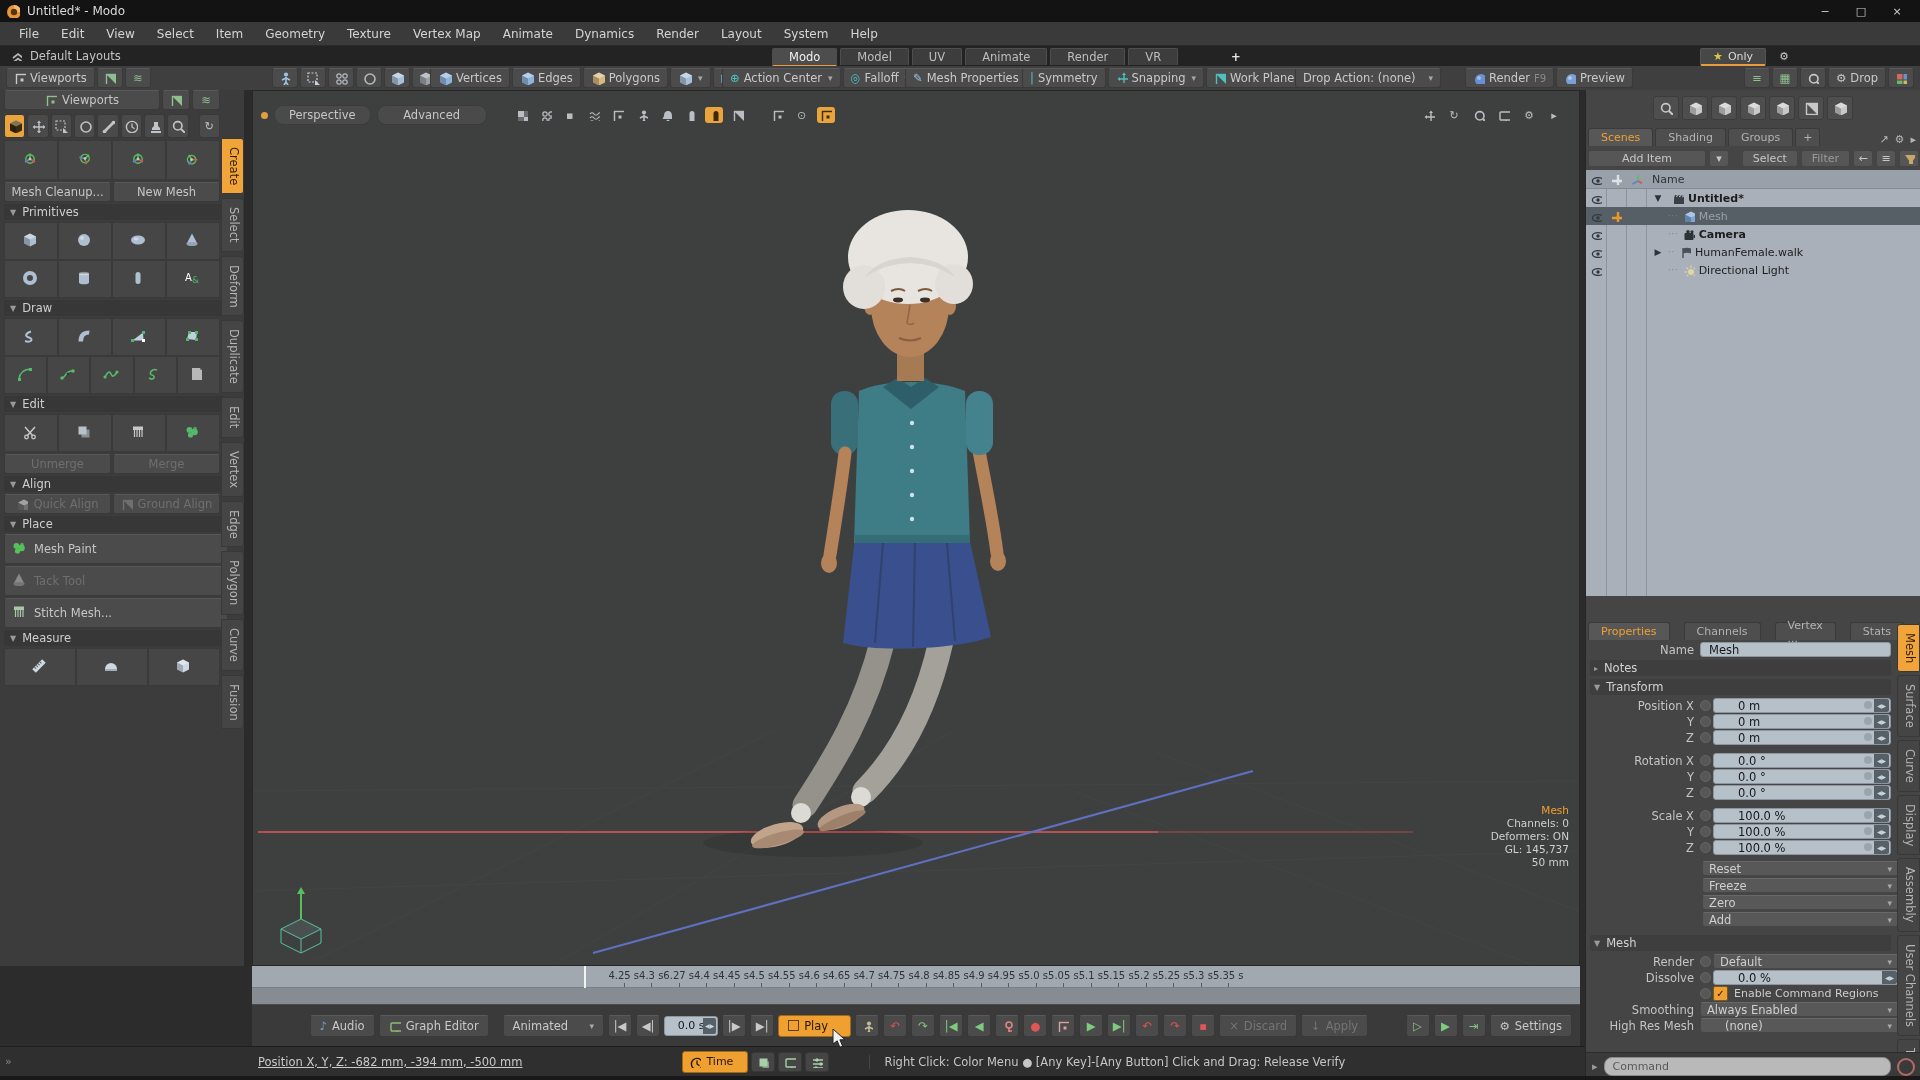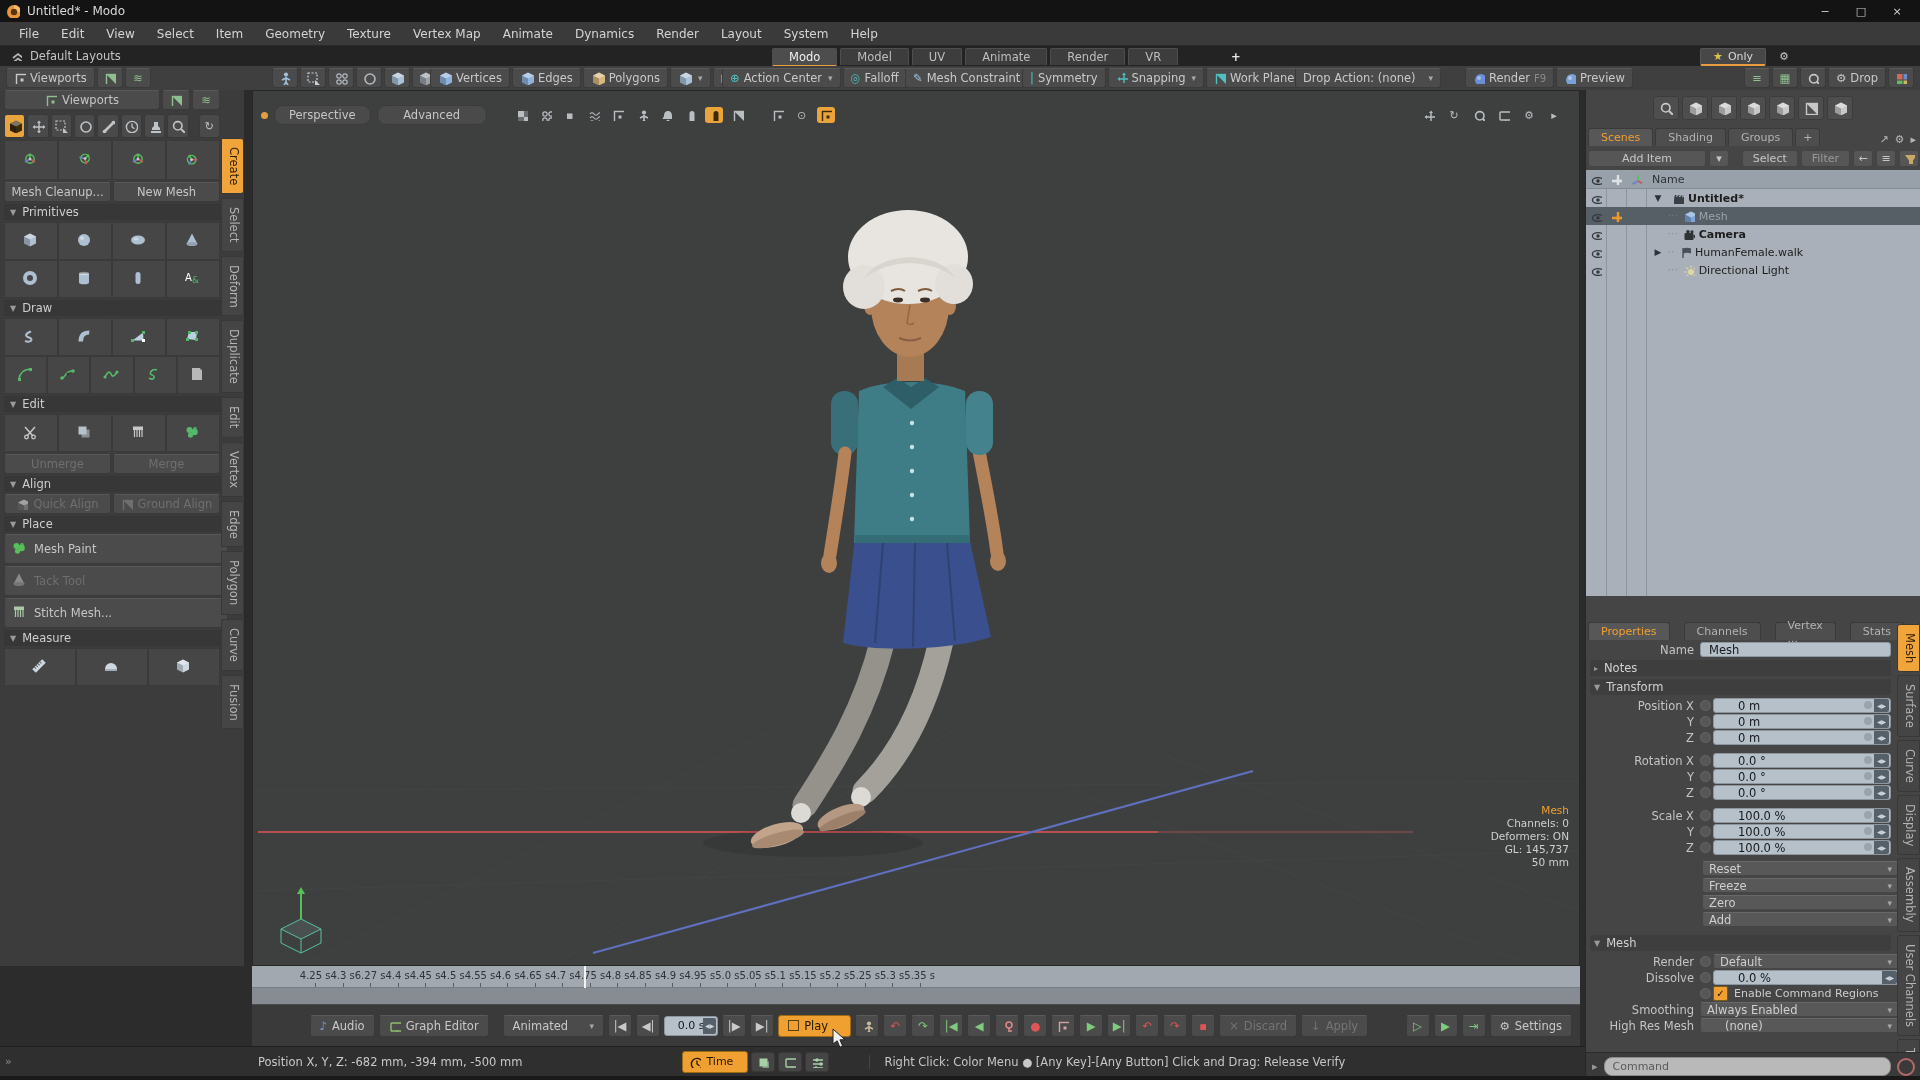--- a/index.html
+++ b/index.html
@@ -100,21 +100,21 @@
   .chk{width:13px;height:13px;background:#f0a030;border:1px solid #7a5a1a;border-radius:2px;color:#1c1202;font-weight:bold;font-size:10px;display:flex;align-items:center;justify-content:center;margin-right:6px;}
   #cmdrow{position:absolute;left:0;top:962px;width:335px;height:28px;background:#3a3a3a;border-top:1px solid #2c2c2c;display:flex;align-items:center;gap:6px;padding:0 6px;box-sizing:border-box;}
   #cmdrow input{flex:1;height:17px;background:#b9b9b9;border:1px solid #8a8a8a;border-radius:8px;font-family:inherit;font-size:11px;color:#333;padding:0 8px;}
   #cmdrow input::placeholder{color:#5a5a5a;}
   .reccirc{width:14px;height:14px;border-radius:50%;border:2px solid #b56a6a;flex:none;}
 
   
   #timeline{left:252px;top:966px;width:1328px;height:38px;background:#868c92;}
   #ruler{position:absolute;left:0;top:0;width:100%;height:22px;background:#a1a8b0;border-bottom:1px solid #787f86;
     box-sizing:border-box;}
-  #ticks{position:absolute;left:3.6%;right:2.1%;top:0;height:100%;display:flex;justify-content:flex-start;}
+  #ticks{position:absolute;left:3.6%;right:2.1%;top:0;height:100%;display:flex;justify-content:center;}
   .tick{position:relative;color:#2f3338;font-size:10px;line-height:20px;
     background:repeating-linear-gradient(90deg,transparent 0 0);}
   .tick:after{content:"";position:absolute;left:50%;bottom:0;width:1px;height:4px;background:#565c63;}
   #playhead{position:absolute;left:25%;top:0;width:2px;height:22px;background:#f2f2f2;}
   #rangebar{position:absolute;left:0;top:22px;width:100%;height:16px;background:#858b91;border-top:1px solid #9aa1a8;display:flex;align-items:center;color:#2a2d31;font-size:10px;box-sizing:border-box;}
   #rangebar .rs{margin-left:10px;} #rangebar .rc{margin:0 auto;} #rangebar .re{margin-right:10px;}
 
   
   #transport{left:252px;top:1004px;width:1328px;height:42px;background:#3a3a3a;border-top:1px solid #4a4a4a;display:flex;align-items:center;gap:4px;padding:0 8px;box-sizing:border-box;}
   .xbtn{height:20px;background:#4b4b4b;border:1px solid #393939;border-top-color:#5a5a5a;border-radius:3px;color:#c9c9c9;display:flex;align-items:center;gap:5px;padding:0 9px;font-size:11.5px;white-space:nowrap;}
@@ -122,21 +122,21 @@
   .grn{color:#7ecb7e;} .red{color:#e05555;} .dis{color:#757575;}
   .playbtn{background:#f0a030;border-color:#a06a16;color:#221703;font-weight:normal;padding:0 22px 0 9px;position:relative;}
   .playbtn .sq{width:9px;height:9px;border:1.5px solid #5a4210;display:inline-block;}
   #tfield{width:64px;height:18px;background:#b6c0c9;border:1px solid #8d969e;border-radius:3px;color:#15181c;display:flex;align-items:center;justify-content:center;position:relative;}
   #tfield .spin{position:absolute;right:1px;top:1px;bottom:1px;width:13px;background:#566069;border-radius:0 2px 2px 0;color:#cdd4da;font-size:6px;display:flex;align-items:center;justify-content:center;}
   #cursor{position:absolute;left:578px;top:24px;z-index:5;}
 
   
   #statusbar{left:0;top:1046px;width:1585px;height:30px;background:#2f2f2f;border-top:1px solid #1f1f1f;display:flex;align-items:center;box-sizing:border-box;}
   #bottomfill{left:0;top:966px;width:252px;height:114px;background:#2c2c2c;}
-  #statusbar .pos{margin-left:258px;color:#c9c9c9;font-size:11.5px;}
+  #statusbar .pos{margin-left:258px;color:#c9c9c9;font-size:11.5px;text-decoration:underline;}
   .timebtn{height:20px;background:#f0a030;border:1px solid #9a6a14;border-radius:3px;color:#241803;display:flex;align-items:center;gap:5px;padding:0 14px 0 6px;margin-left:160px;}
   .stico{width:22px;height:18px;background:#454545;border:1px solid #383838;border-radius:3px;display:flex;align-items:center;justify-content:center;margin-left:3px;color:#a8d0a8;}
   #statusbar .hint{margin-left:40px;color:#c6c6c6;font-size:11.5px;border-left:1px solid #454545;padding-left:14px;}
   #bstrip{left:0;top:1076px;width:1920px;height:4px;background:#191919;}
   .split{background:#2b2b2b;}
 </style>
 </head>
 <body>
 
 <svg width="0" height="0" style="position:absolute">
@@ -526,21 +526,21 @@
       <div class="tbtn">
         <span style="color:#4fc0c0">◎</span>
         <span>Falloff</span>
         <span class="dd">▾</span>
         </div>
     </div>
 
     <div class="tbg" style="left:905px">
       <div class="tbtn">
         <span style="color:#9fc0dc">✎</span>
-        <span>Mesh Constraint</span>
+        <span>Mesh Properties</span>
         </div>
     </div>
 
     <div class="tbg" style="left:1022px">
       <div class="tbtn">
         <span style="color:#4fc0c0">|</span>
         <span>Symmetry</span>
         </div>
       <div class="tbtn">
         <span style="color:#4fc0c0"><svg class="ic12" style="color:#4fc0c0">

